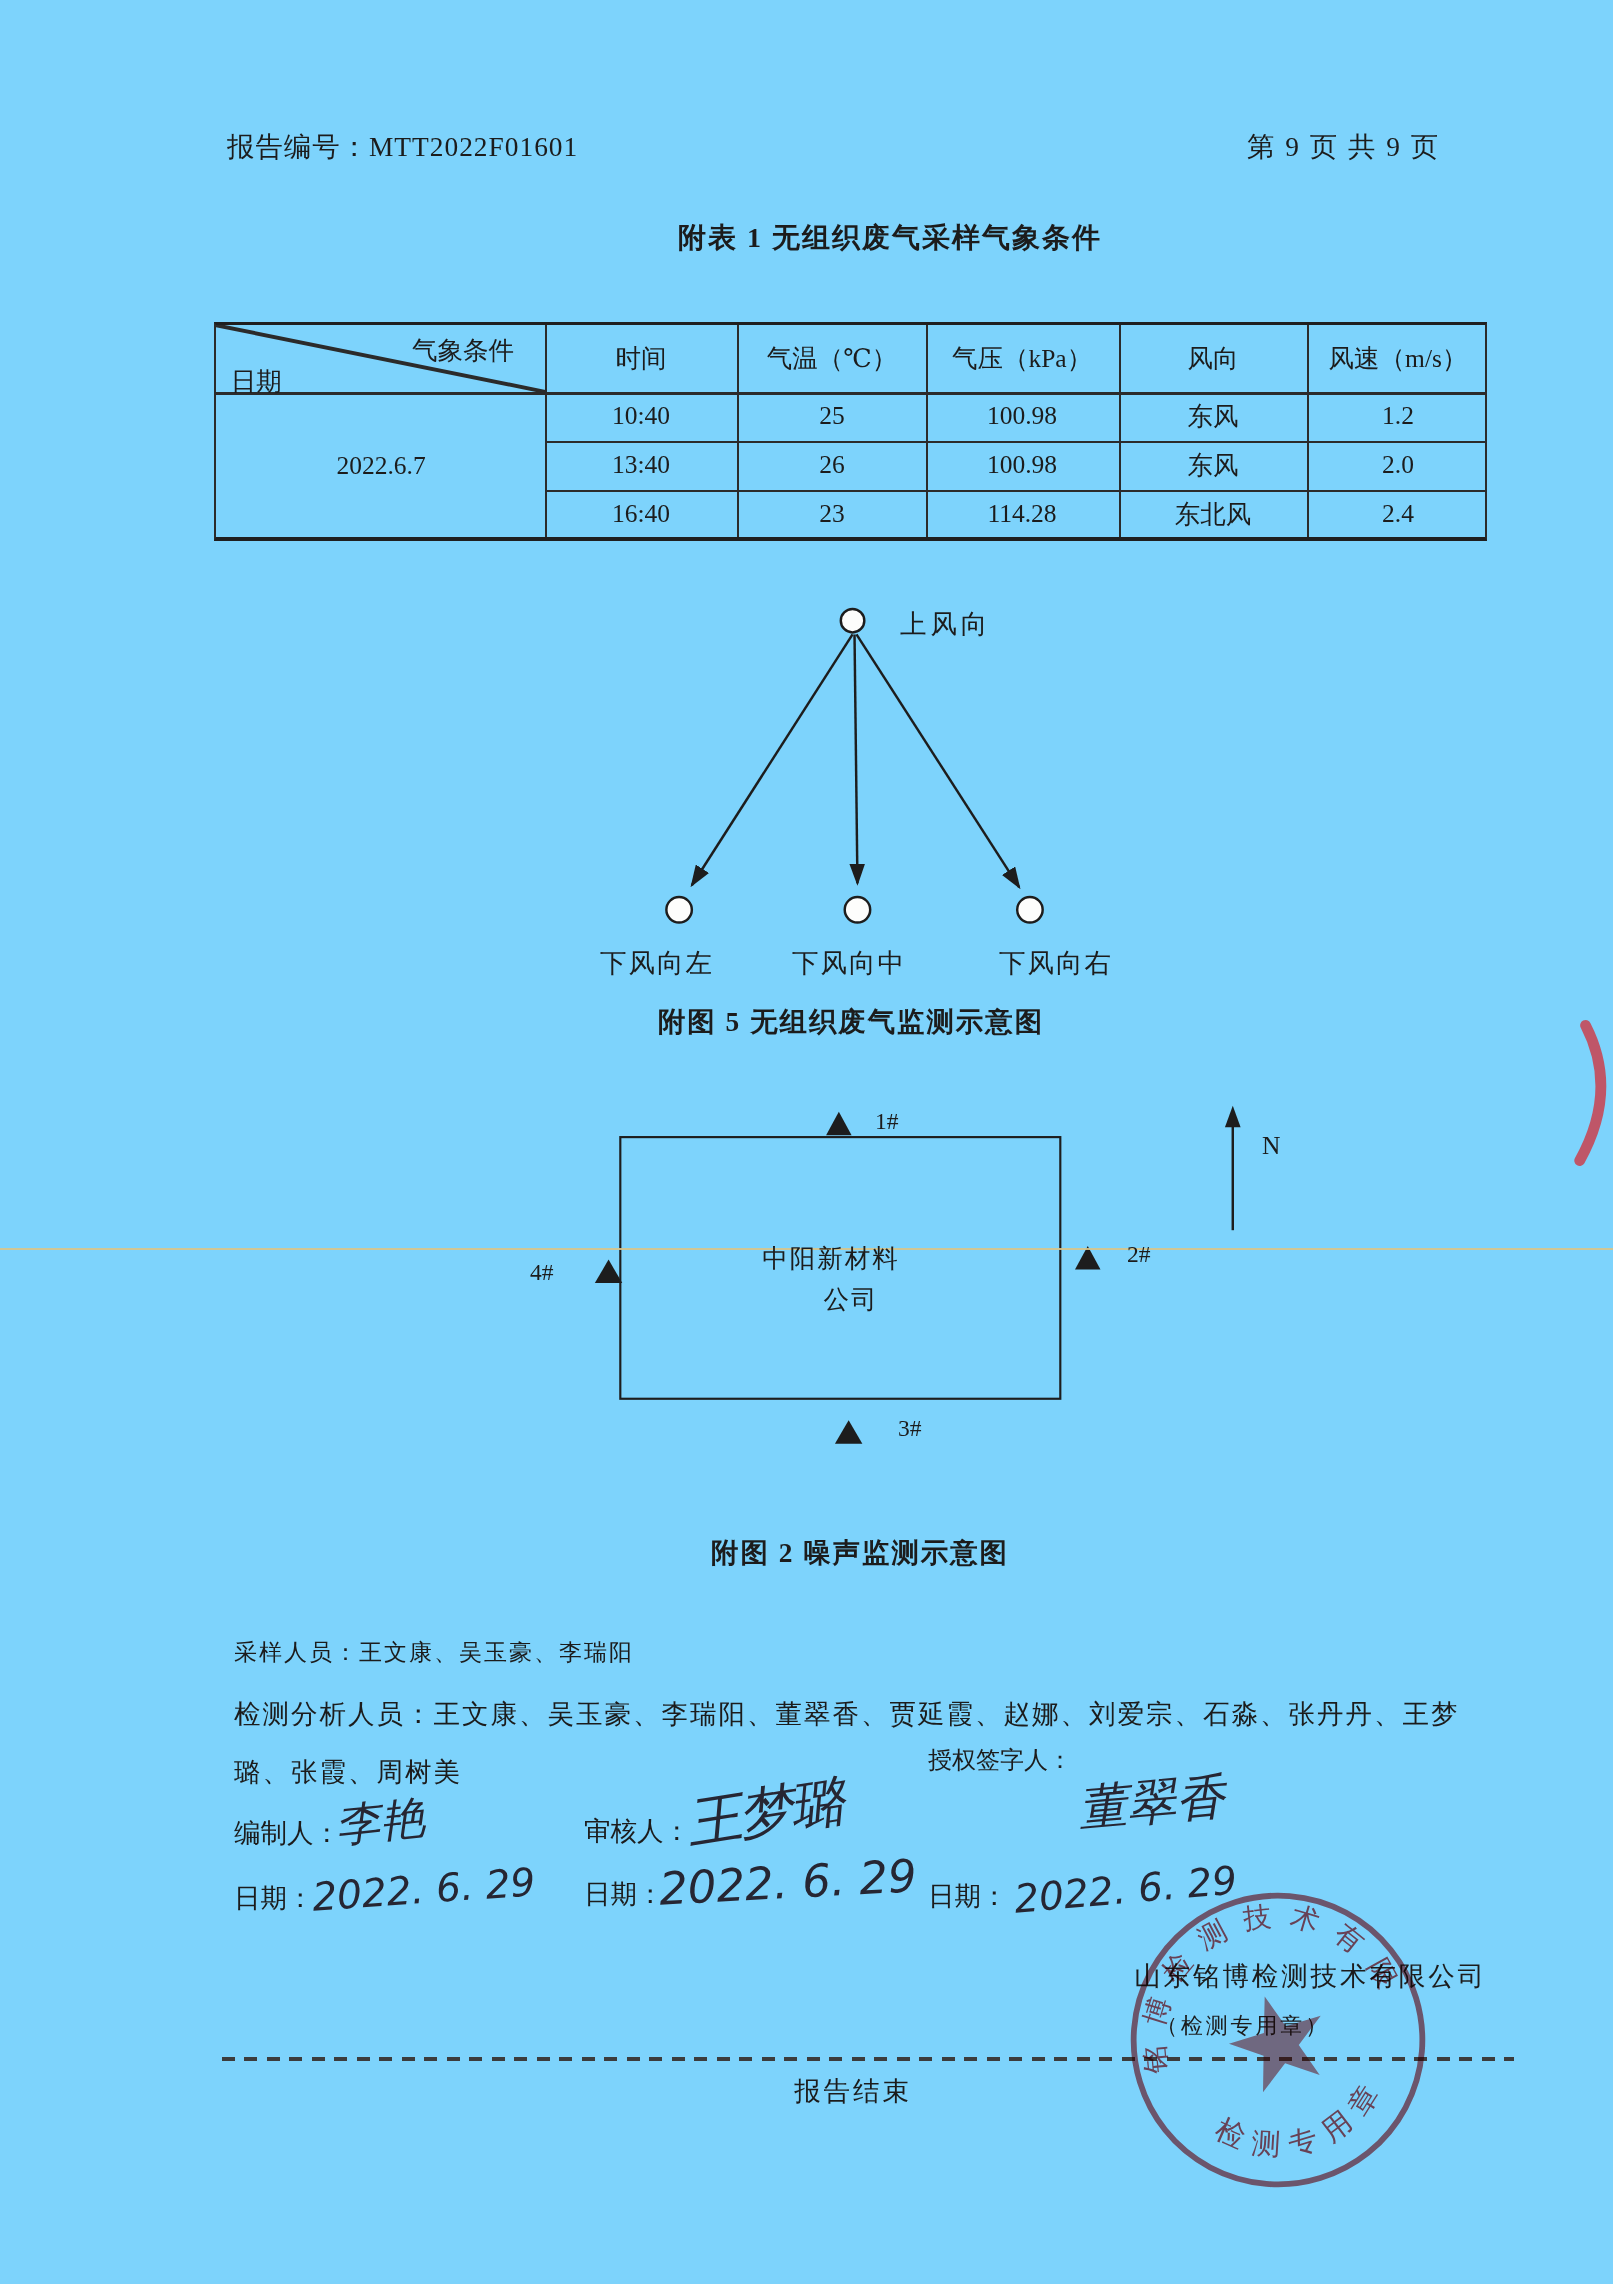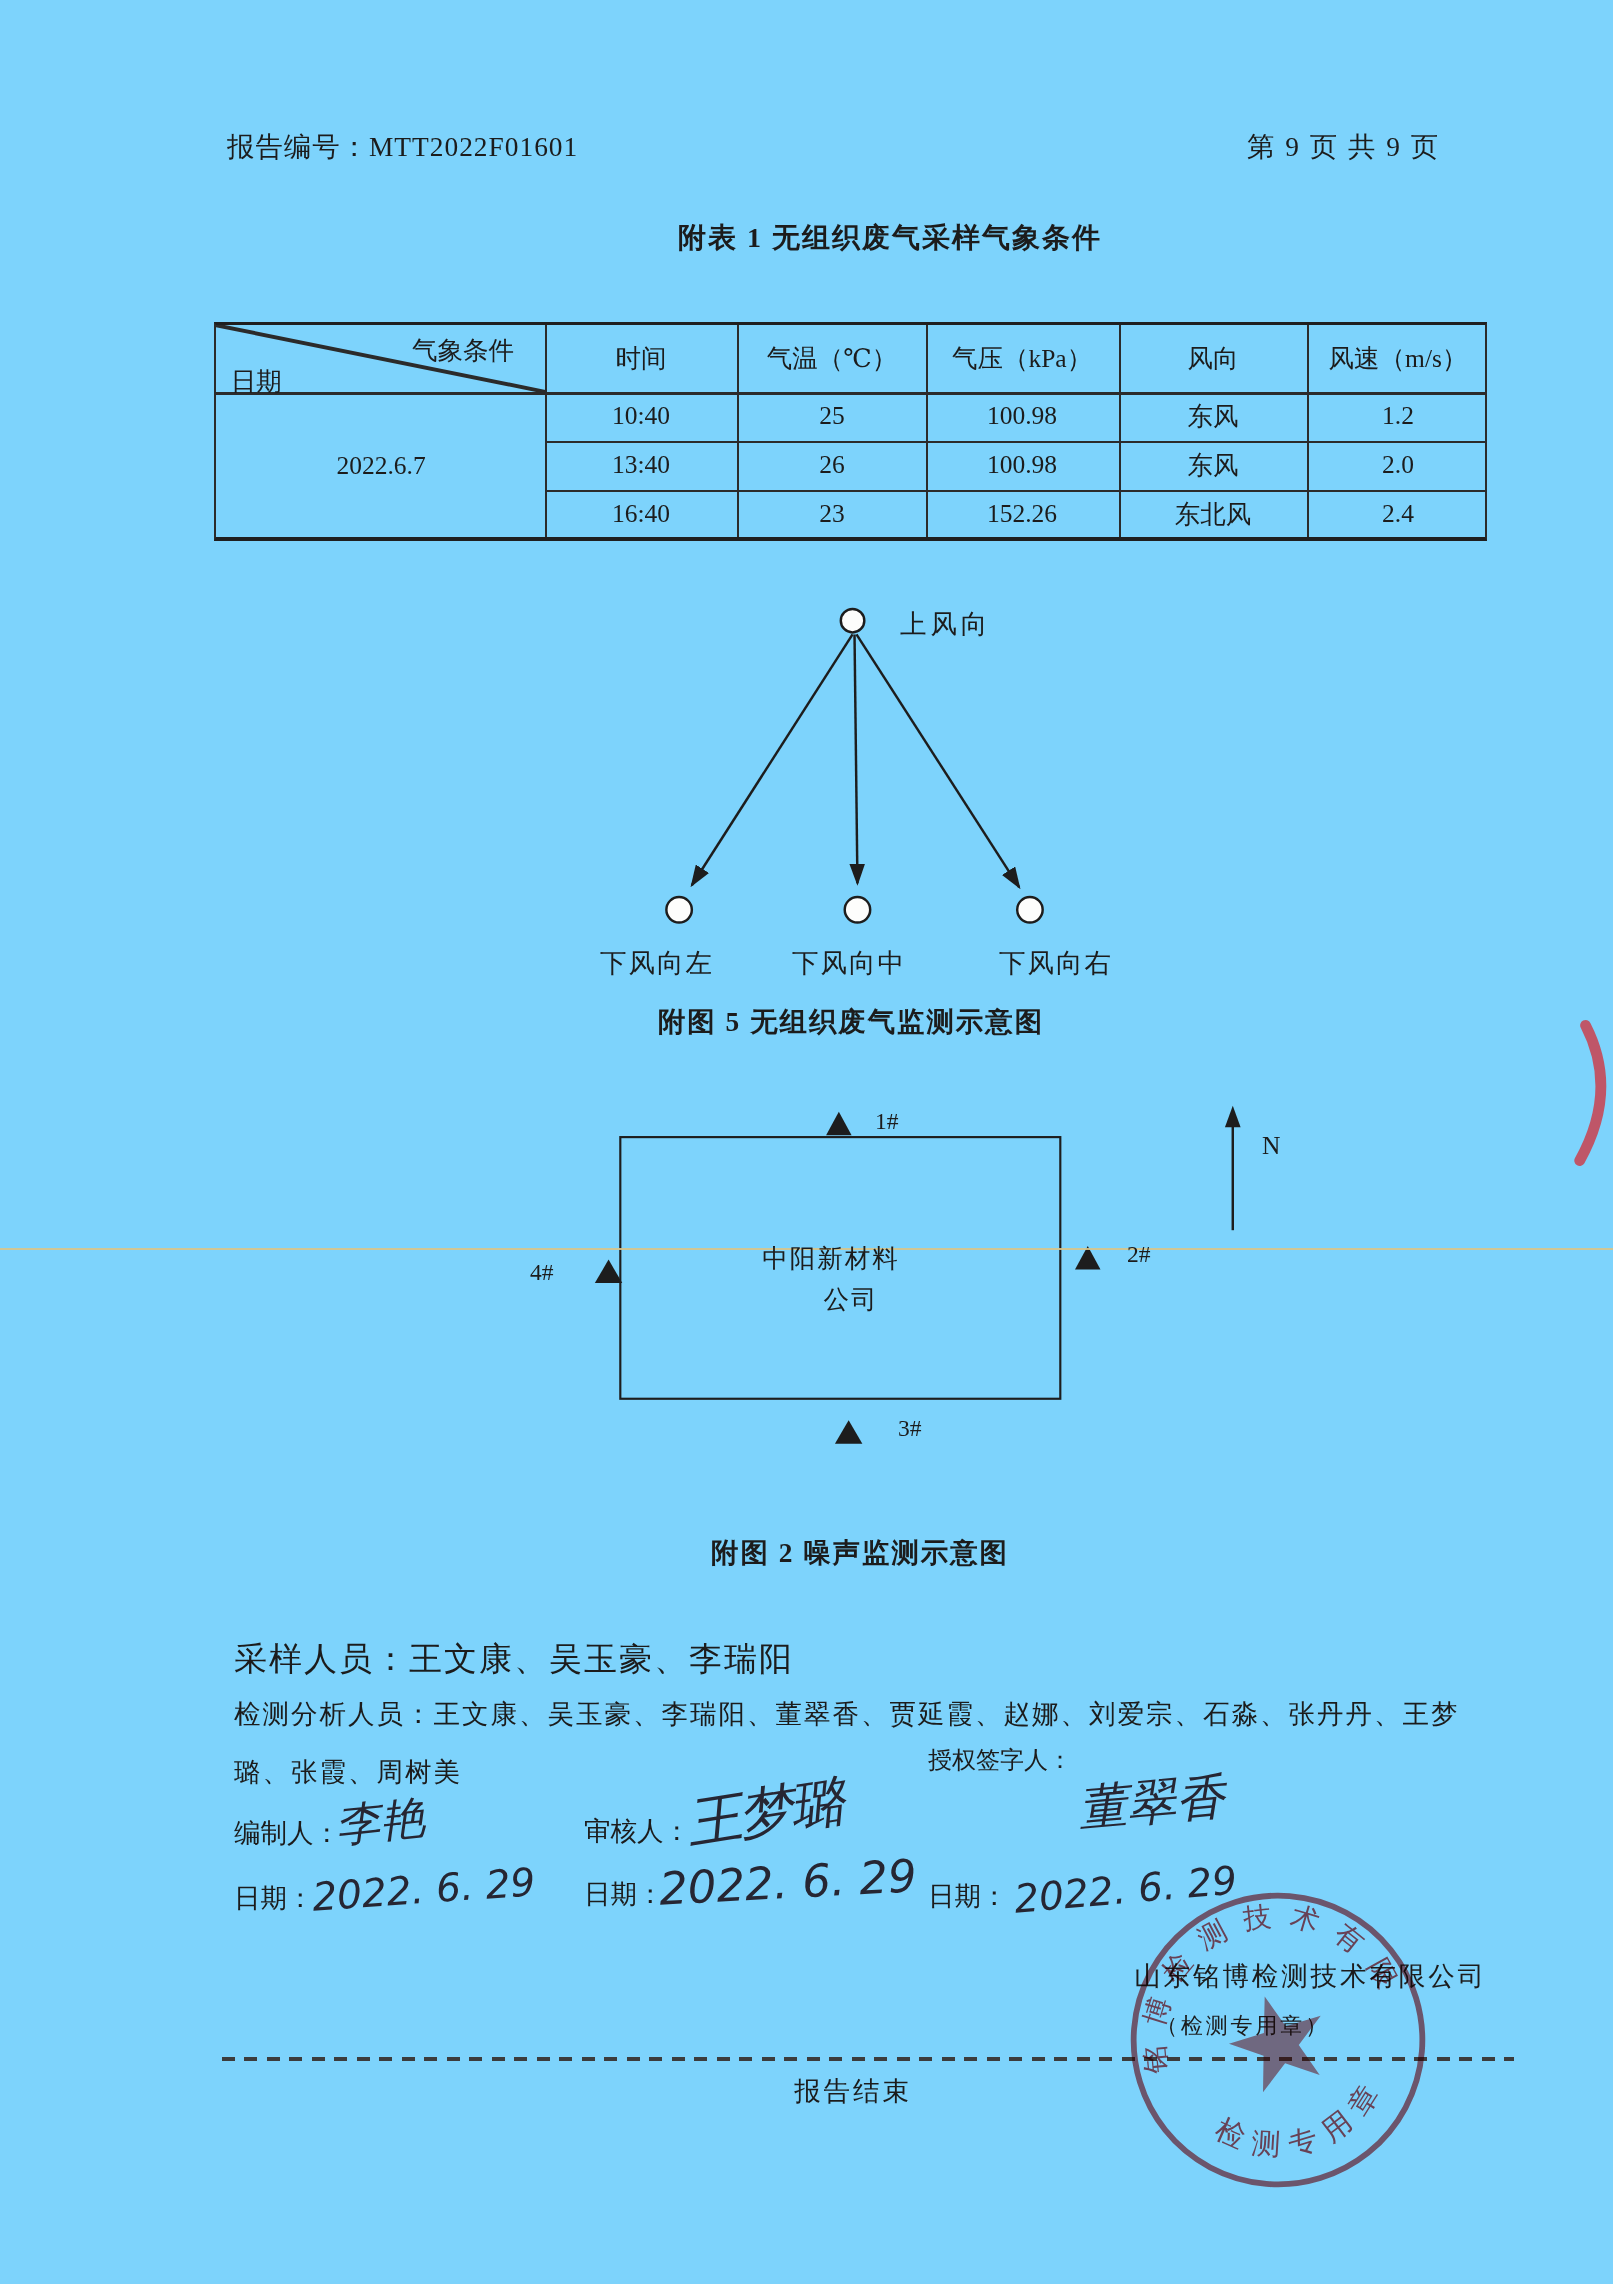--- a/index.html
+++ b/index.html
@@ -107,41 +107,41 @@
     <div class="tcell" style="left:1182px;top:91px;">1.2</div>
 
     <div class="tcell" style="left:425px;top:140px;">13:40</div>
     <div class="tcell" style="left:616px;top:140px;">26</div>
     <div class="tcell" style="left:806px;top:140px;">100.98</div>
     <div class="tcell" style="left:997px;top:140px;">东风</div>
     <div class="tcell" style="left:1182px;top:140px;">2.0</div>
 
     <div class="tcell" style="left:425px;top:189px;">16:40</div>
     <div class="tcell" style="left:616px;top:189px;">23</div>
-    <div class="tcell" style="left:806px;top:189px;">152.26</div>
+    <div class="tcell" style="left:806px;top:189px;">114.28</div>
     <div class="tcell" style="left:997px;top:189px;">东北风</div>
     <div class="tcell" style="left:1182px;top:189px;text-align:center;">2.4</div>
   </div>
 
   <div class="abs" style="left:900px;top:606px;font-size:26.5px;letter-spacing:3.9px;">上风向</div>
   <div class="abs ctr" style="left:657px;top:945px;font-size:26.5px;letter-spacing:2px;">下风向左</div>
   <div class="abs ctr" style="left:849px;top:945px;font-size:26.5px;letter-spacing:2px;">下风向中</div>
   <div class="abs ctr" style="left:1056px;top:945px;font-size:26.5px;letter-spacing:2px;">下风向右</div>
   <div class="abs ctr bold" style="left:851px;top:1004px;font-size:27.4px;letter-spacing:2px;">附图 5   无组织废气监测示意图</div>
 
   <div class="abs ctr" style="left:831px;top:1241px;font-size:25.5px;letter-spacing:2px;">中阳新材料</div>
   <div class="abs ctr" style="left:851px;top:1282px;font-size:25.5px;letter-spacing:2px;">公司</div>
   <div class="abs" style="left:875px;top:1108px;font-size:23.5px;">1#</div>
   <div class="abs" style="left:1127px;top:1241px;font-size:23.5px;">2#</div>
   <div class="abs" style="left:898px;top:1415px;font-size:23.5px;">3#</div>
   <div class="abs" style="left:530px;top:1259px;font-size:23.5px;">4#</div>
   <div class="abs" style="left:1262px;top:1131px;font-size:25.5px;">N</div>
   <div class="abs ctr bold" style="left:860px;top:1535px;font-size:27.4px;letter-spacing:2px;">附图 2  噪声监测示意图</div>
 
-  <div class="abs" style="left:234px;top:1637px;font-size:33px;letter-spacing:2px;">采样人员：王文康、吴玉豪、李瑞阳</div>
+  <div class="abs" style="left:234px;top:1637px;font-size:23px;letter-spacing:2px;">采样人员：王文康、吴玉豪、李瑞阳</div>
   <div class="abs" style="left:234px;top:1696px;font-size:26.5px;letter-spacing:2px;">检测分析人员：王文康、吴玉豪、李瑞阳、董翠香、贾延霞、赵娜、刘爱宗、石淼、张丹丹、王梦</div>
   <div class="abs" style="left:234px;top:1754px;font-size:26.5px;letter-spacing:2px;">璐、张霞、周树美</div>
 
   <div class="abs" style="left:234px;top:1815px;font-size:26.5px;">编制人：</div>
   <div class="abs hand" style="left:335px;top:1792px;font-size:45px;transform:rotate(-6deg);">李艳</div>
   <div class="abs" style="left:584px;top:1813px;font-size:26.5px;">审核人：</div>
   <div class="abs hand" style="left:686px;top:1776px;font-size:55px;letter-spacing:-2.9px;transform:rotate(-9deg);">王梦璐</div>
   <div class="abs" style="left:928px;top:1744px;font-size:24px;">授权签字人：</div>
   <div class="abs hand" style="left:1078px;top:1770px;font-size:49px;transform:rotate(-5deg);">董翠香</div>
 

